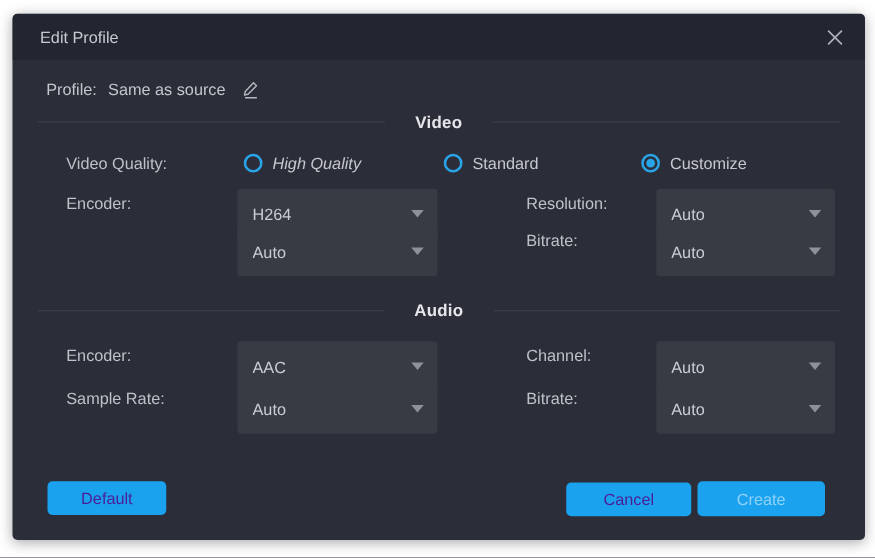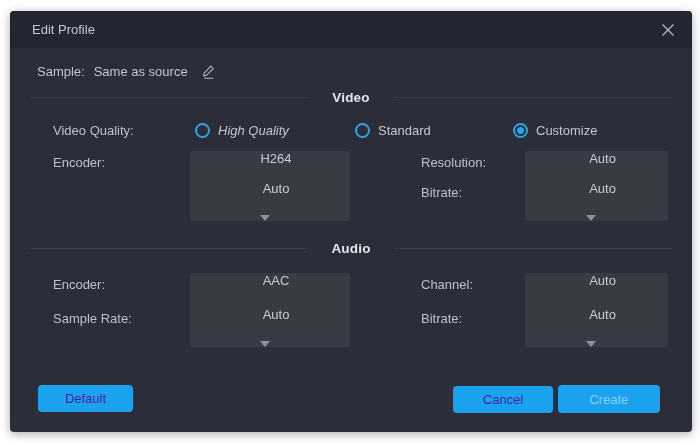--- a/index.html
+++ b/index.html
@@ -51,21 +51,21 @@
     box-sizing:border-box;width:15px;height:15px;border-radius:50%;
     border:2px solid #2aa4e9;background:transparent;position:relative;flex:none;
   }
   .radio.on::after{
     content:"";position:absolute;left:2px;top:2px;width:7px;height:7px;
     border-radius:50%;background:#2aa4e9;
   }
   .radio-label{font-size:13px;color:#c6c8cf;white-space:nowrap;}
   .dropdown{
     position:absolute;height:40px;background:#383b44;border-radius:3px;
-    display:flex;align-items:center;cursor:pointer;flex-direction:column;
+    display:flex;align-items:center;cursor:pointer;
   }
   .dd-value{
     margin-left:12px;font-size:13px;color:#caccd3;white-space:nowrap;
     flex:1;overflow:hidden;
   }
   .dd-arrow{
     width:0;height:0;margin-right:11px;flex:none;
     border-left:5px solid transparent;border-right:5px solid transparent;
     border-top:6px solid #8e919a;
   }
@@ -92,21 +92,21 @@
     <span class="title">Edit Profile</span>
     <span class="close-btn">
       <svg width="16" height="16" viewBox="0 0 16 16">
         <line x1="2.5" y1="2.5" x2="13.5" y2="13.5" stroke="#abaeb7" stroke-width="1.4"></line>
         <line x1="13.5" y1="2.5" x2="2.5" y2="13.5" stroke="#abaeb7" stroke-width="1.4"></line>
       </svg>
     </span>
   </div>
 
   <div class="profile-row">
-    <span>Sample:</span>
+    <span>Profile:</span>
     <span>Same as source</span>
     <span class="edit-icon">
       <svg width="17" height="17" viewBox="0 0 17 17">
         <path d="M10.8 3.2 L13.2 5.6 L6.4 12.4 L3.6 13 L4.2 10.2 Z" fill="none" stroke="#b5b8bf" stroke-width="1.1" stroke-linejoin="round"></path>
         <line x1="4" y1="15.2" x2="13.5" y2="15.2" stroke="#b5b8bf" stroke-width="1.1"></line>
       </svg>
     </span>
   </div>
 
   <div class="section-header" style="top:78px;">

